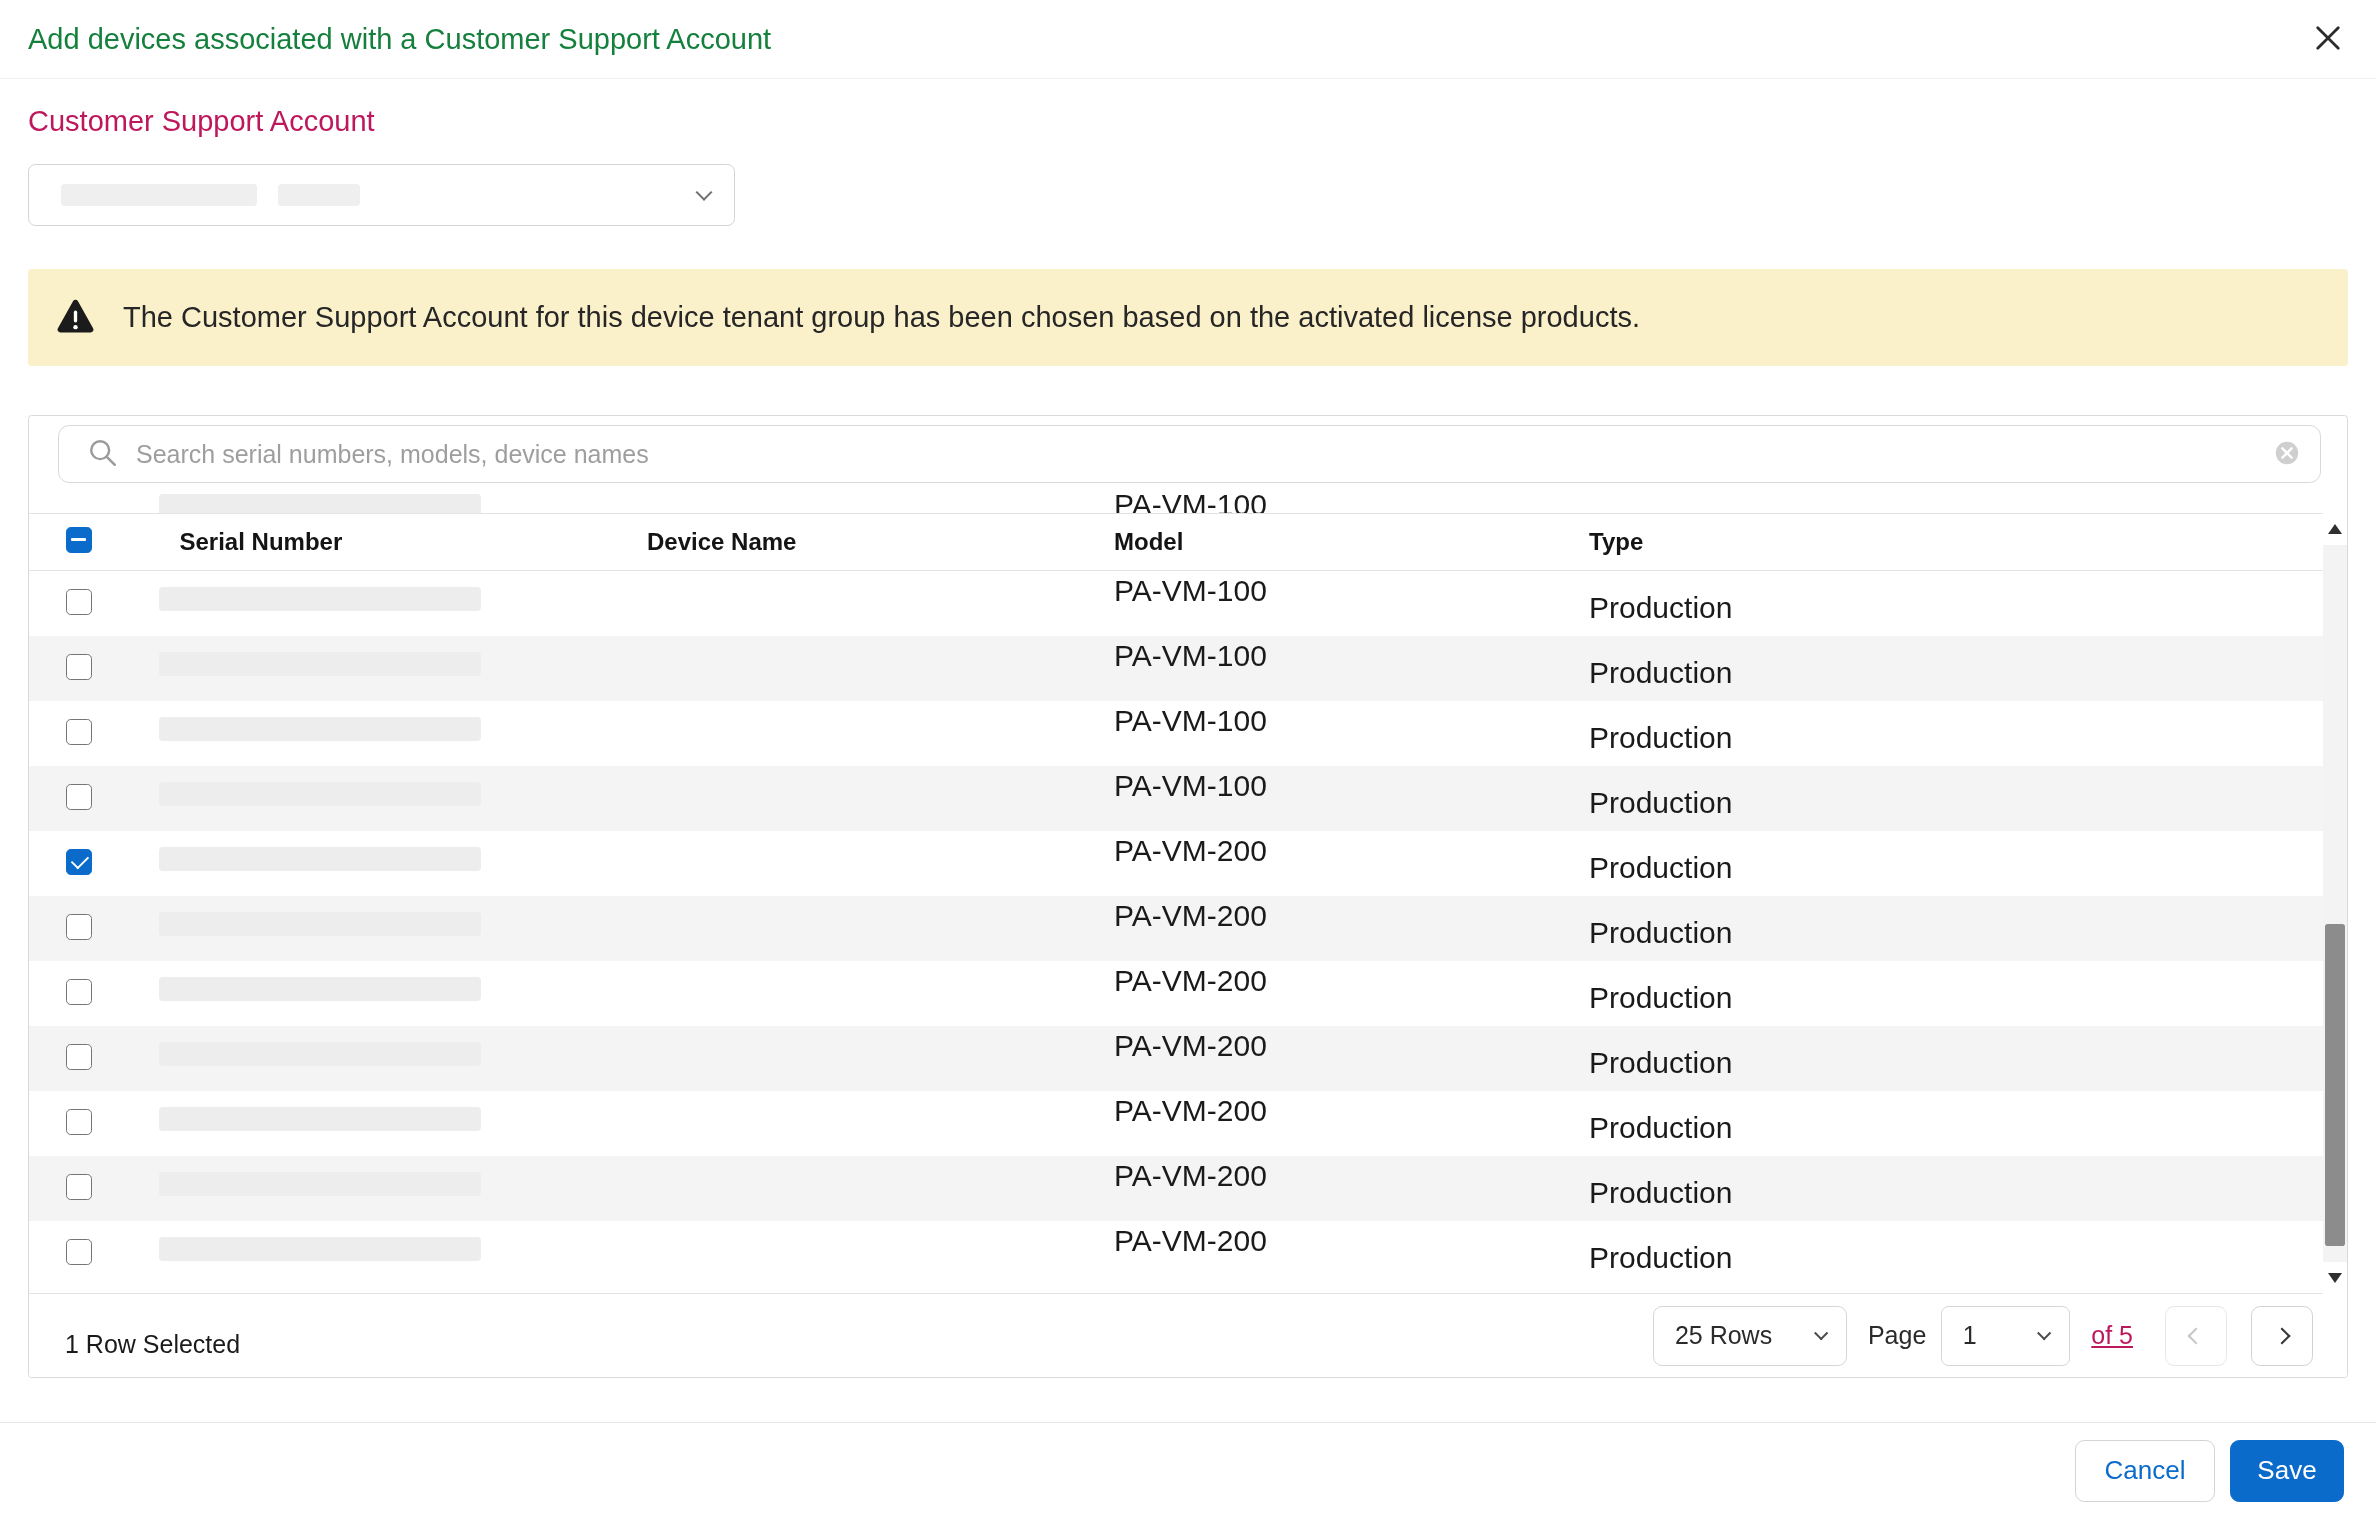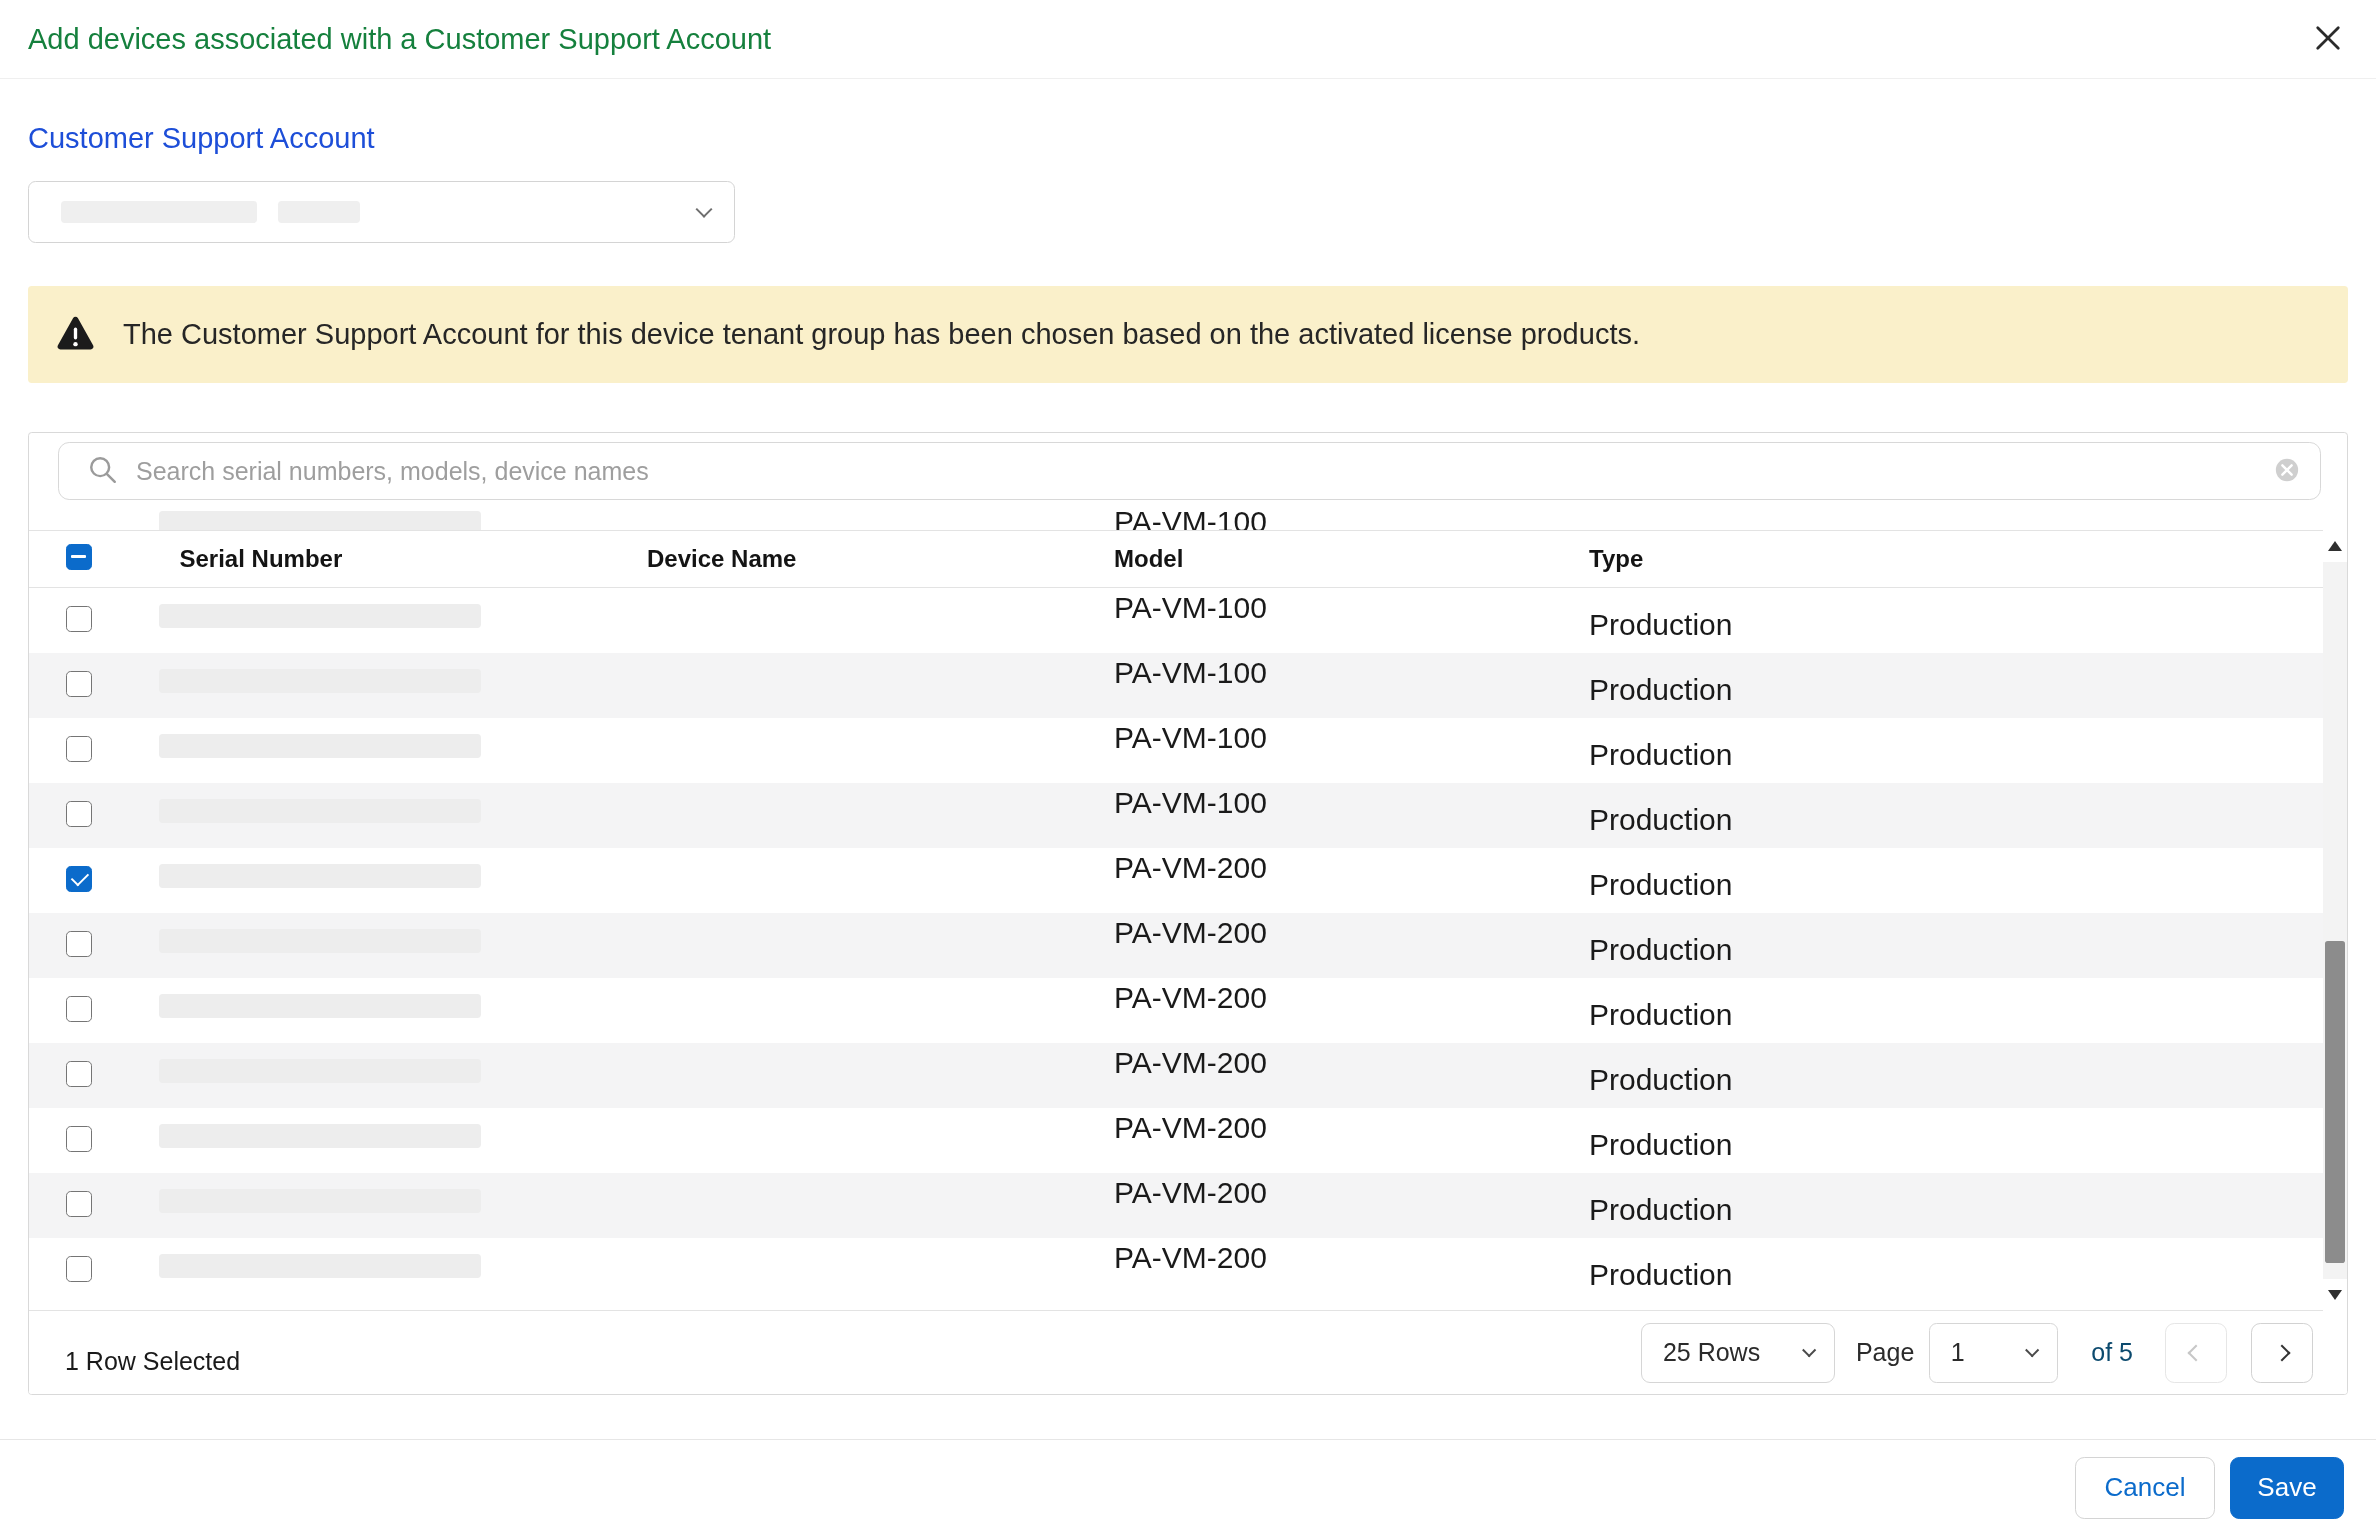--- a/index.html
+++ b/index.html
@@ -14,21 +14,21 @@
 
   
   .modal-header { height: 79px; border-bottom: 0.9px solid #EFEFEF;
     display: flex; align-items: center; justify-content: space-between; padding: 0 34px 0 28px; }
   .modal-title { font-size: 29px; color: #15803d; }
   .close-btn { background: none; border: none; cursor: pointer; display: flex; align-items: center; }
 
   .content { padding: 0 28px; }
 
   
-  .section-label { margin-top: 42px; font-size: 29px; line-height: 34px; color: #1d4ed8; }
+  .section-label { margin-top: 25px; font-size: 29px; line-height: 34px; color: #be185d; }
   .account-select { margin-top: 26px; width: 707px; height: 62px; border: 0.9px solid #D4D4D4;
     border-radius: 7.5px; display: flex; align-items: center; padding: 0 24px 0 32px; background: #fff; cursor: pointer; }
   .redact { background: #EFEFEF; border-radius: 3.7px; display: inline-block; }
   .acc-block1 { width: 196px; height: 22.4px; }
   .acc-block2 { width: 82px; height: 22.4px; margin-left: 20.5px; }
 
   .chev { display: inline-block; width: 12px; height: 12px;
     border-right: 2.8px solid #6E6E6E; border-bottom: 2.8px solid #6E6E6E; }
   .chev-down  { transform: rotate(45deg) translate(-1.9px,-1.9px); }
   .chev-left  { transform: rotate(135deg); }
@@ -93,21 +93,21 @@
   .card-footer { height: 85px; border-top: 0.9px solid #E3E3E3; display: flex; align-items: center;
     justify-content: space-between; padding: 0 34px 0 36px; background: #fff; }
   .selected-text { font-size: 25px; color: #1a1a1a; margin-top: 17px; }
   .pager { display: flex; align-items: center; }
   .select-btn { height: 60px; border: 0.9px solid #D6D6D6; border-radius: 7.5px; background: #fff;
     display: flex; align-items: center; justify-content: space-between; padding: 0 20.5px; cursor: pointer;
     font-size: 25px; color: #2b2b2b; }
   .rows-select { width: 194px; border-radius: 9px; }
   .page-select { width: 129px; margin-left: 15px; }
   .pager-label { font-size: 25px; color: #2b2b2b; margin-left: 20.5px; }
-  .pager-total { font-size: 25px; color: #0c4a6e; margin-left: 33px; }
+  .pager-total { font-size: 25px; color: #be185d; margin-left: 21px; text-decoration: underline; }
   .nav-btn { width: 62px; height: 60px; border-radius: 9.3px; background: #fff;
     display: flex; align-items: center; justify-content: center; cursor: pointer; }
   .prev-btn { border: 0.9px solid #E6E6E6; margin-left: 32px; }
   .prev-btn .chev { border-color: #C7C7C7; border-width: 0 2.8px 2.8px 0; border-style: solid; }
   .next-btn { border: 0.9px solid #D2D2D2; margin-left: 24px; }
   .next-btn .chev { border-color: #333; border-width: 0 2.8px 2.8px 0; border-style: solid; }
 
   
   .bottom-divider { margin-top: 44px; height: 0.9px; background: #E6E6E6; width: 100%; }
   .actions { display: flex; justify-content: flex-end; gap: 15px; padding: 17px 32px 0 0; }

